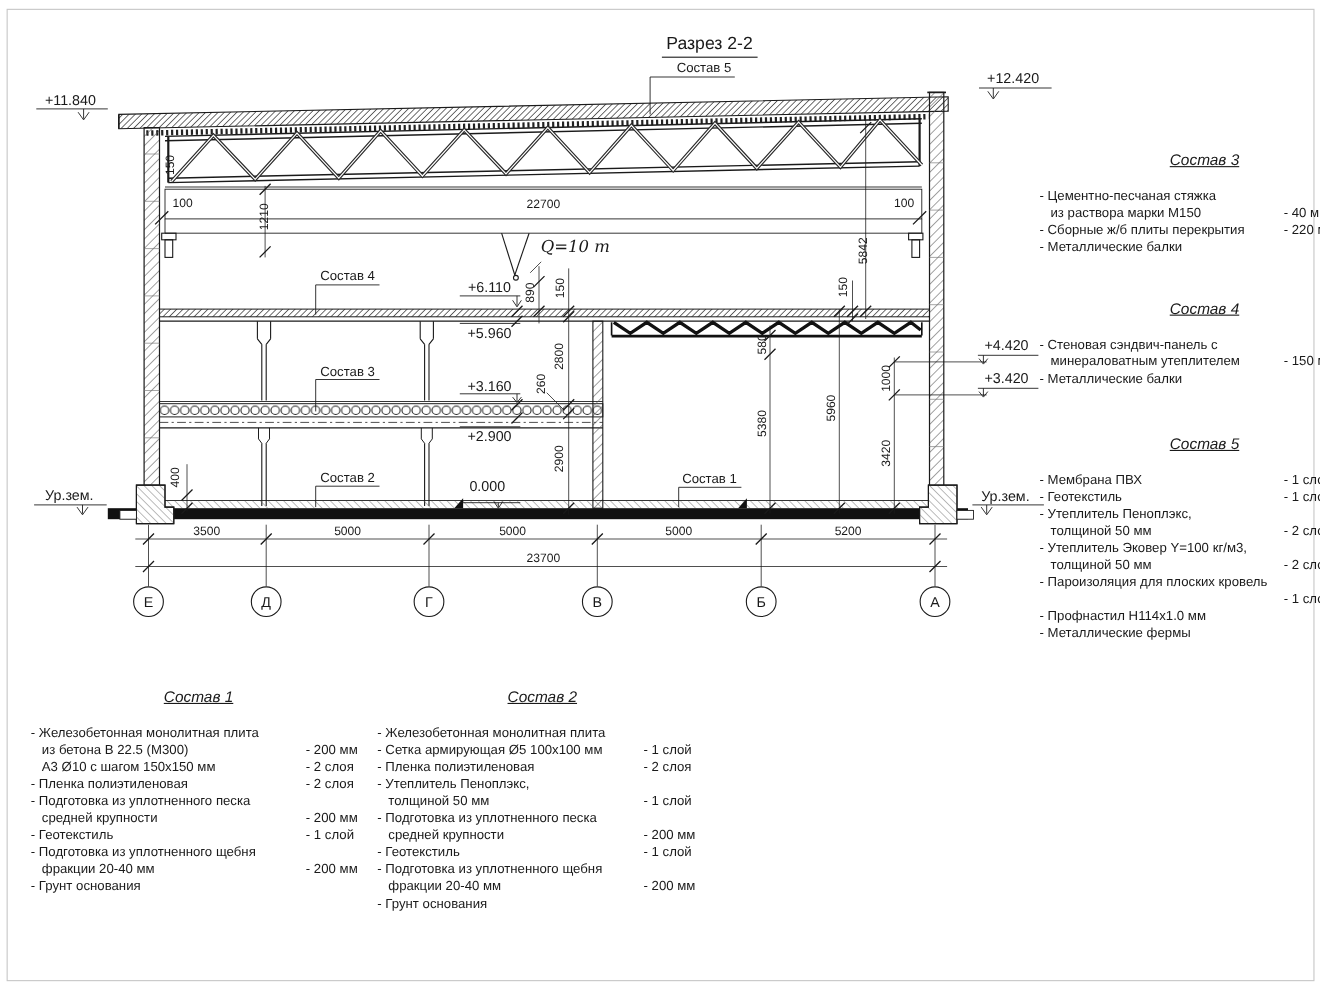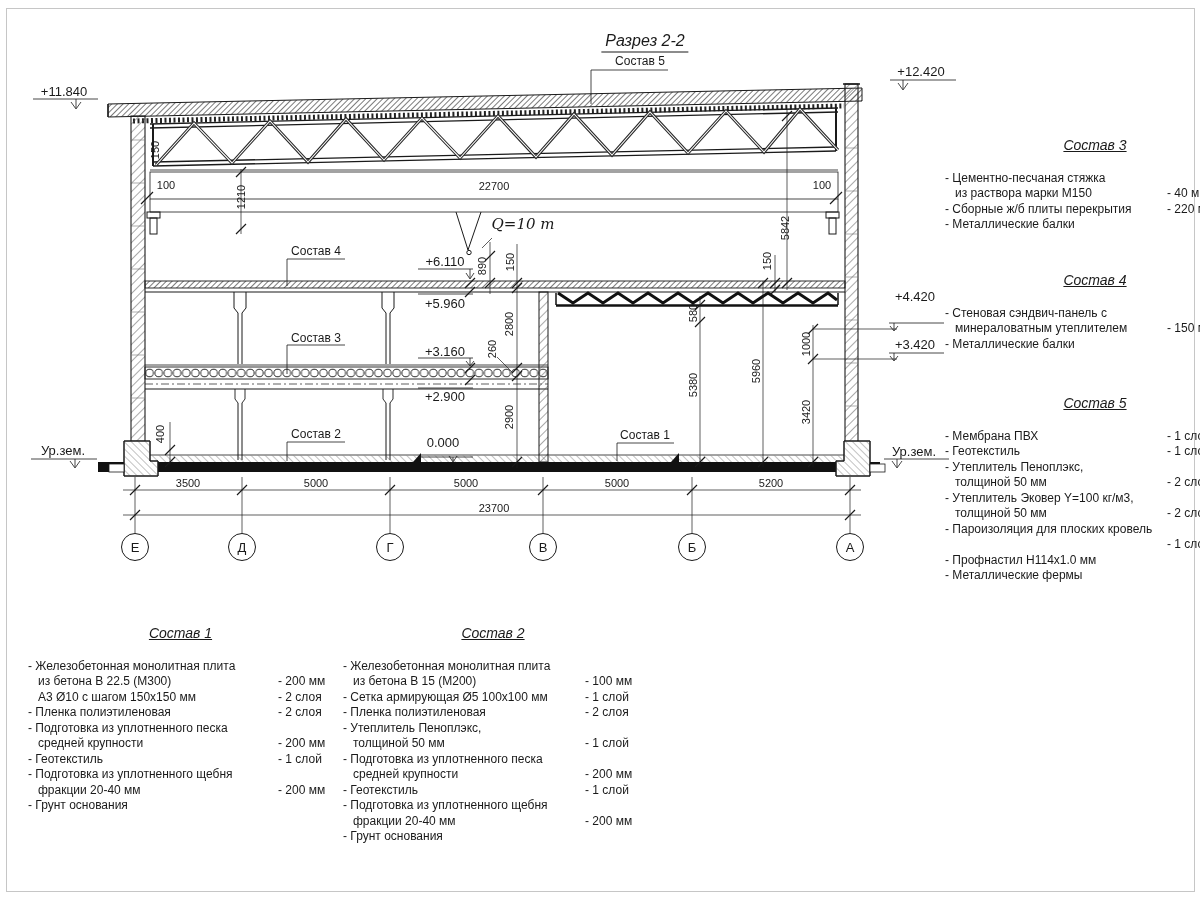--- a/index.html
+++ b/index.html
@@ -10,21 +10,21 @@
   }
   .frame{position:absolute;left:6px;top:8px;right:5px;bottom:8px;border:1px solid #c6c6c6;}
   svg.lines{position:absolute;left:0;top:0;}
   .dim{position:absolute;font-size:11px;white-space:nowrap;transform:translate(-50%,-50%);}
   .vdim{position:absolute;font-size:11px;white-space:nowrap;transform:translate(-50%,-50%) rotate(-90deg);}
   .lvl{position:absolute;font-size:13px;white-space:nowrap;transform:translate(-50%,-50%);}
   .callout{position:absolute;font-size:12px;white-space:nowrap;transform:translate(-50%,-50%);}
   .axis{position:absolute;font-size:13px;white-space:nowrap;transform:translate(-50%,-50%);}
   .title{
     position:absolute;left:645px;top:42px;transform:translate(-50%,-50%);
-    font-size:16px;font-style:italic;border-bottom:1px solid #1a1a1a;padding:0 4px 2px 4px;
+    font-size:16px;border-bottom:1px solid #1a1a1a;padding:0 4px 2px 4px;
   }
   .crane{
     position:absolute;left:523px;top:224px;transform:translate(-50%,-50%);
     font-family:"DejaVu Serif","Liberation Serif",serif;font-style:italic;font-size:15px;
   }
   .comp-block{position:absolute;font-size:12px;line-height:15.5px;}
   .comp-head{
     font-style:italic;font-size:14px;text-align:center;margin:0 0 17px 0;
     text-decoration:underline;
   }
@@ -213,21 +213,21 @@
 <span class="callout" style="left:316px;top:434px">Состав 2</span>
 <span class="callout" style="left:645px;top:435px">Состав 1</span>
 
 <span class="lvl" style="left:64px;top:91px">+11.840</span>
 <span class="lvl" style="left:921px;top:71px">+12.420</span>
 <span class="lvl" style="left:445px;top:261px">+6.110</span>
 <span class="lvl" style="left:445px;top:303px">+5.960</span>
 <span class="lvl" style="left:445px;top:351px">+3.160</span>
 <span class="lvl" style="left:445px;top:396px">+2.900</span>
 <span class="lvl" style="left:443px;top:442px">0.000</span>
-<span class="lvl" style="left:915px;top:296px">+4.420</span>
+<span class="lvl" style="left:915px;top:314px">+4.420</span>
 <span class="lvl" style="left:915px;top:344px">+3.420</span>
 <span class="lvl" style="left:63px;top:450px">Ур.зем.</span>
 <span class="lvl" style="left:914px;top:451px">Ур.зем.</span>
 
 <span class="dim" style="left:494px;top:186px">22700</span>
 <span class="dim" style="left:166px;top:185px">100</span>
 <span class="dim" style="left:822px;top:185px">100</span>
 <span class="dim" style="left:188px;top:483px">3500</span>
 <span class="dim" style="left:316px;top:483px">5000</span>
 <span class="dim" style="left:466px;top:483px">5000</span>
@@ -391,24 +391,20 @@
 </div>
 
 <div class="comp-block comp-mid" style="left:343px;top:626px">
   <div class="comp-head">Состав 2</div>
   <div>
       <div class="crow">
         <span class="ct">- Железобетонная монолитная плита</span>
         <span class="cv"></span>
       </div>
       <div class="crow">
-        <span class="ct cind">из бетона В 15 (М200)</span>
-        <span class="cv">- 100 мм</span>
-      </div>
-      <div class="crow">
         <span class="ct">- Сетка армирующая Ø5 100х100 мм</span>
         <span class="cv">- 1 слой</span>
       </div>
       <div class="crow">
         <span class="ct">- Пленка полиэтиленовая</span>
         <span class="cv">- 2 слоя</span>
       </div>
       <div class="crow">
         <span class="ct">- Утеплитель Пеноплэкс,</span>
         <span class="cv"></span>

